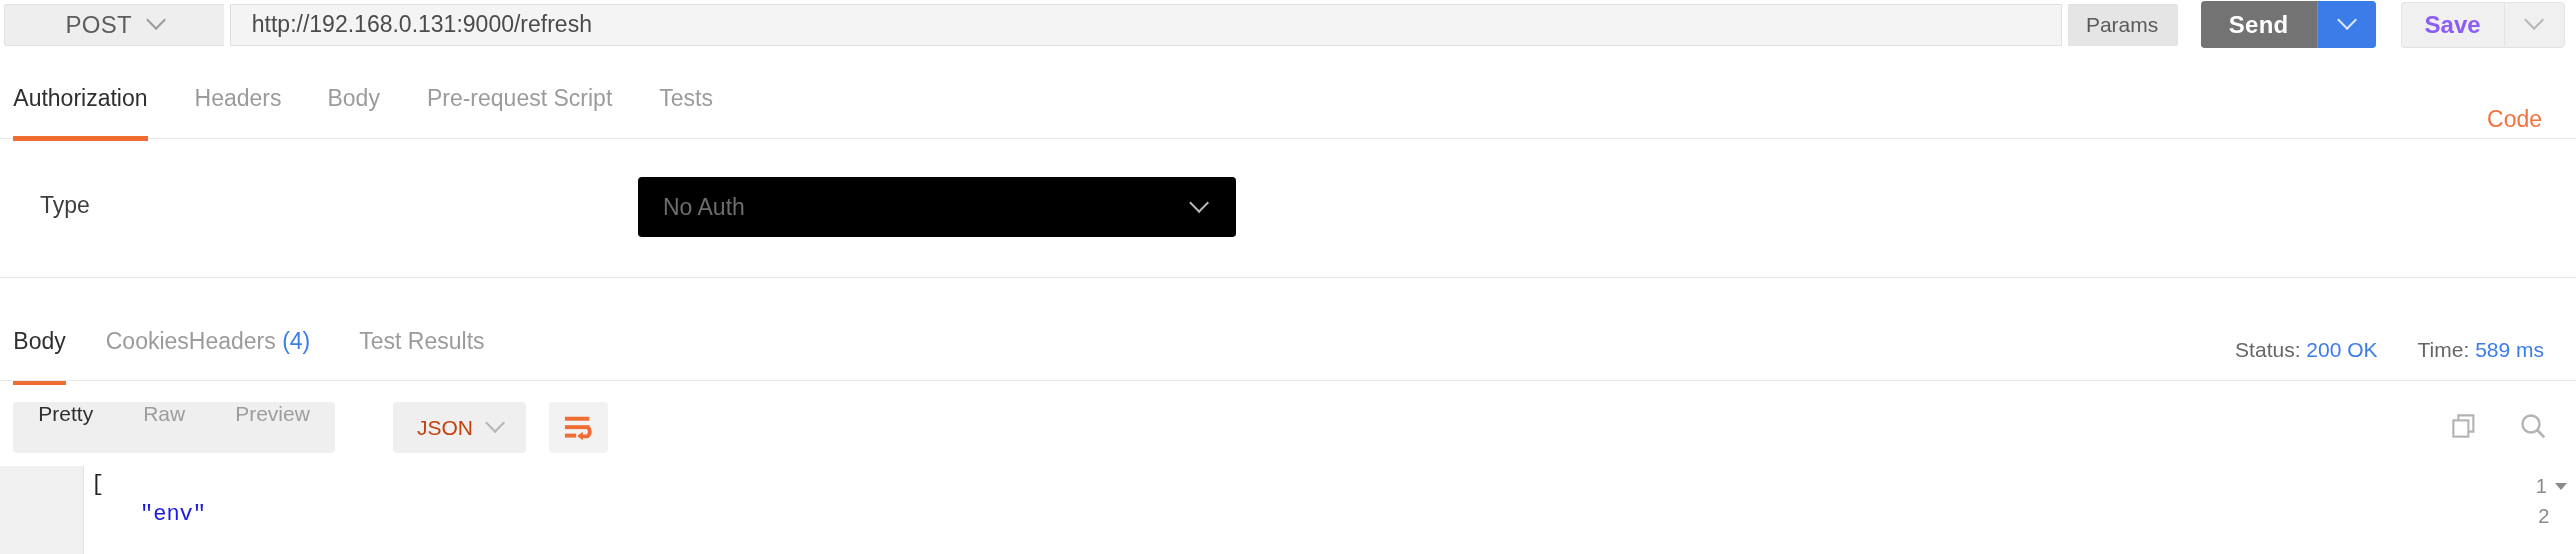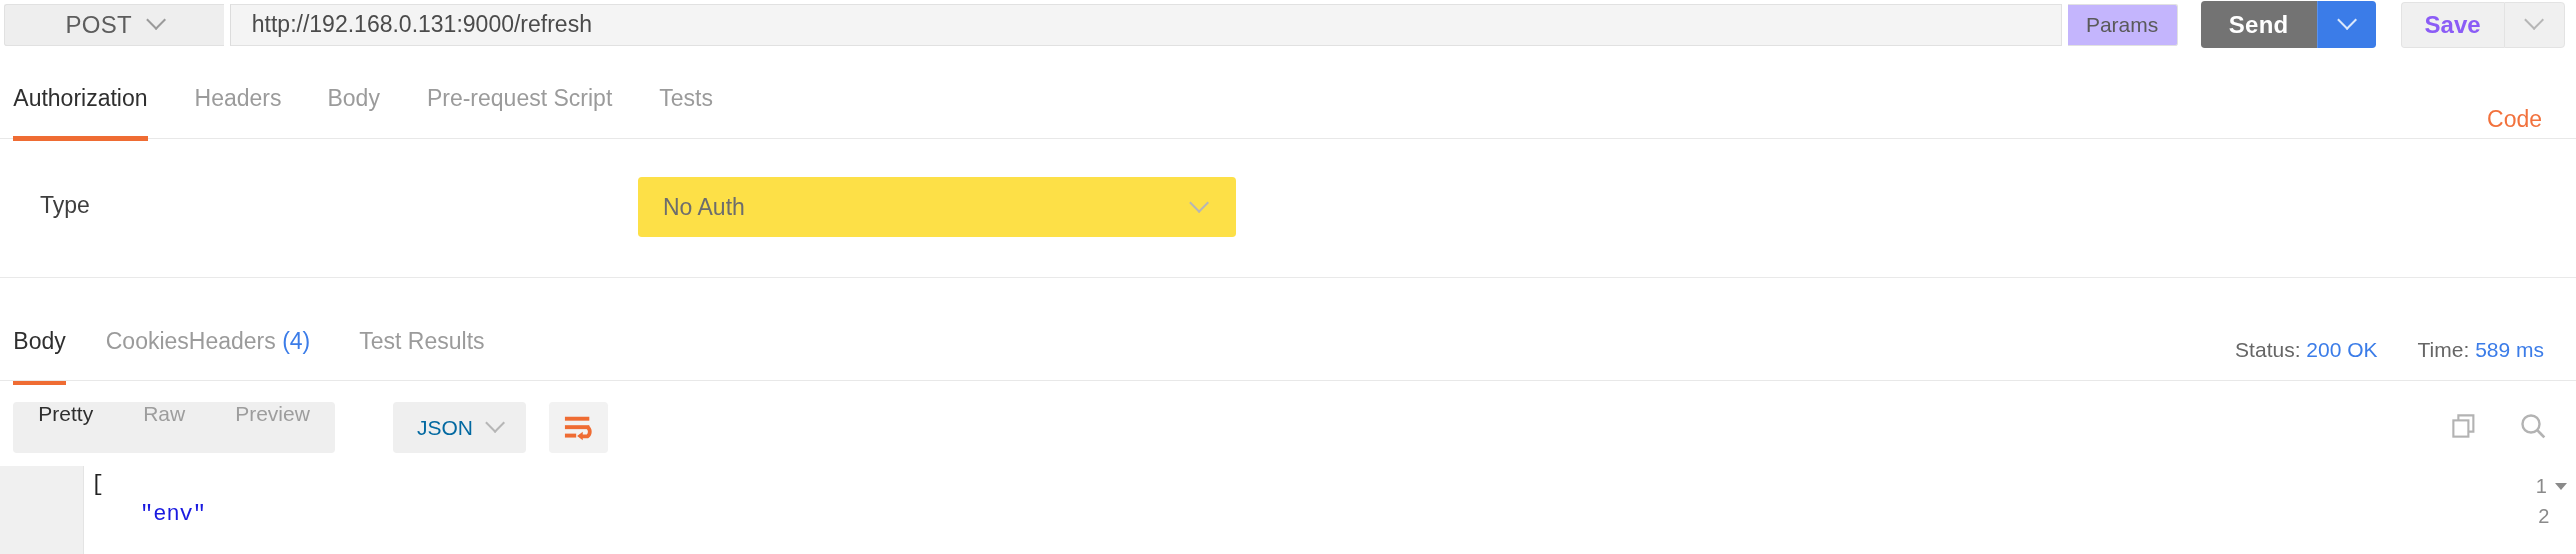--- a/index.html
+++ b/index.html
@@ -31,21 +31,21 @@
   }
   .chev.dark { border-color:#9a9a9a; }
   .chev.white { border-color:#dbe8fb; }
   .url-box {
     flex: 1; height:42px; background:#f4f4f4;
     border:0.9px solid #e1e1e1; border-left:0.9px solid #dcdcdc;
     display:flex; align-items:center; padding-left:21px;
   }
   .url-text { font-size:23px; color:#4b4b4b; }
   .params-btn {
-    width:110px; height:42px; background:#c4b5fd; border:0.9px solid #e1e1e1;
+    width:110px; height:42px; background:#e5e5e5; border:0.9px solid #e1e1e1;
     border-left:none; border-radius:0 2.8px 2.8px 0;
     display:flex; align-items:center; justify-content:center;
     font-size:21px; color:#5a5a5a;
   }
   .send-group { display:flex; margin-left:17px; height:47px; }
   .send-btn {
     width:116px; background:#737373; border-radius:3.8px 0 0 3.8px;
     display:flex; align-items:center; justify-content:center;
     color:#fff; font-size:24px; font-weight:bold; letter-spacing:0.3px;
   }
@@ -90,21 +90,21 @@
   
   .auth-row {
     position:absolute; left:0; top:140px; width:2576px; height:138px;
     border-bottom:0.9px solid #e9e9e9;
   }
   .type-label {
     position:absolute; left:40px; top:52px; font-size:23px; color:#3e3e3e;
   }
   .noauth-select {
     position:absolute; left:638px; top:37px; width:598px; height:60px;
-    background:#fde047; border-radius:3.8px;
+    background:#000000; border-radius:3.8px;
     display:flex; align-items:center; justify-content:space-between;
     padding: 0 30px 0 25px;
   }
   .noauth-text { font-size:23px; color:#6d6d6d; }
 
   
   .res-tabs {
     position:absolute; left:0; top:315px; width:2576px; height:65px;
   }
   .res-tabs-inner { display:flex; align-items:flex-start; padding-top:13.3px; }
@@ -139,21 +139,21 @@
   .seg {
     height:51px; display:flex; align-items:flex-start; padding: 0 25px;
     font-size:21px; color:#9d9d9d;
   }
   .seg.active { color:#2f2f2f; }
   .json-select {
     position:absolute; left:393px; top:21px; width:133px; height:51px;
     background:#efefef; border-radius:3.8px;
     display:flex; align-items:center; justify-content:center; gap:15px;
   }
-  .json-text { font-size:21px; color:#0369a1; }
+  .json-text { font-size:21px; color:#c2410c; }
   .wrap-btn {
     position:absolute; left:549px; top:21px; width:59px; height:51px;
     background:#f2f2f2; border-radius:3.8px;
     display:flex; align-items:center; justify-content:center;
   }
   .right-icons {
     position:absolute; right:26.6px; top:28.5px; display:flex; align-items:center; gap:38px;
   }
 
   

